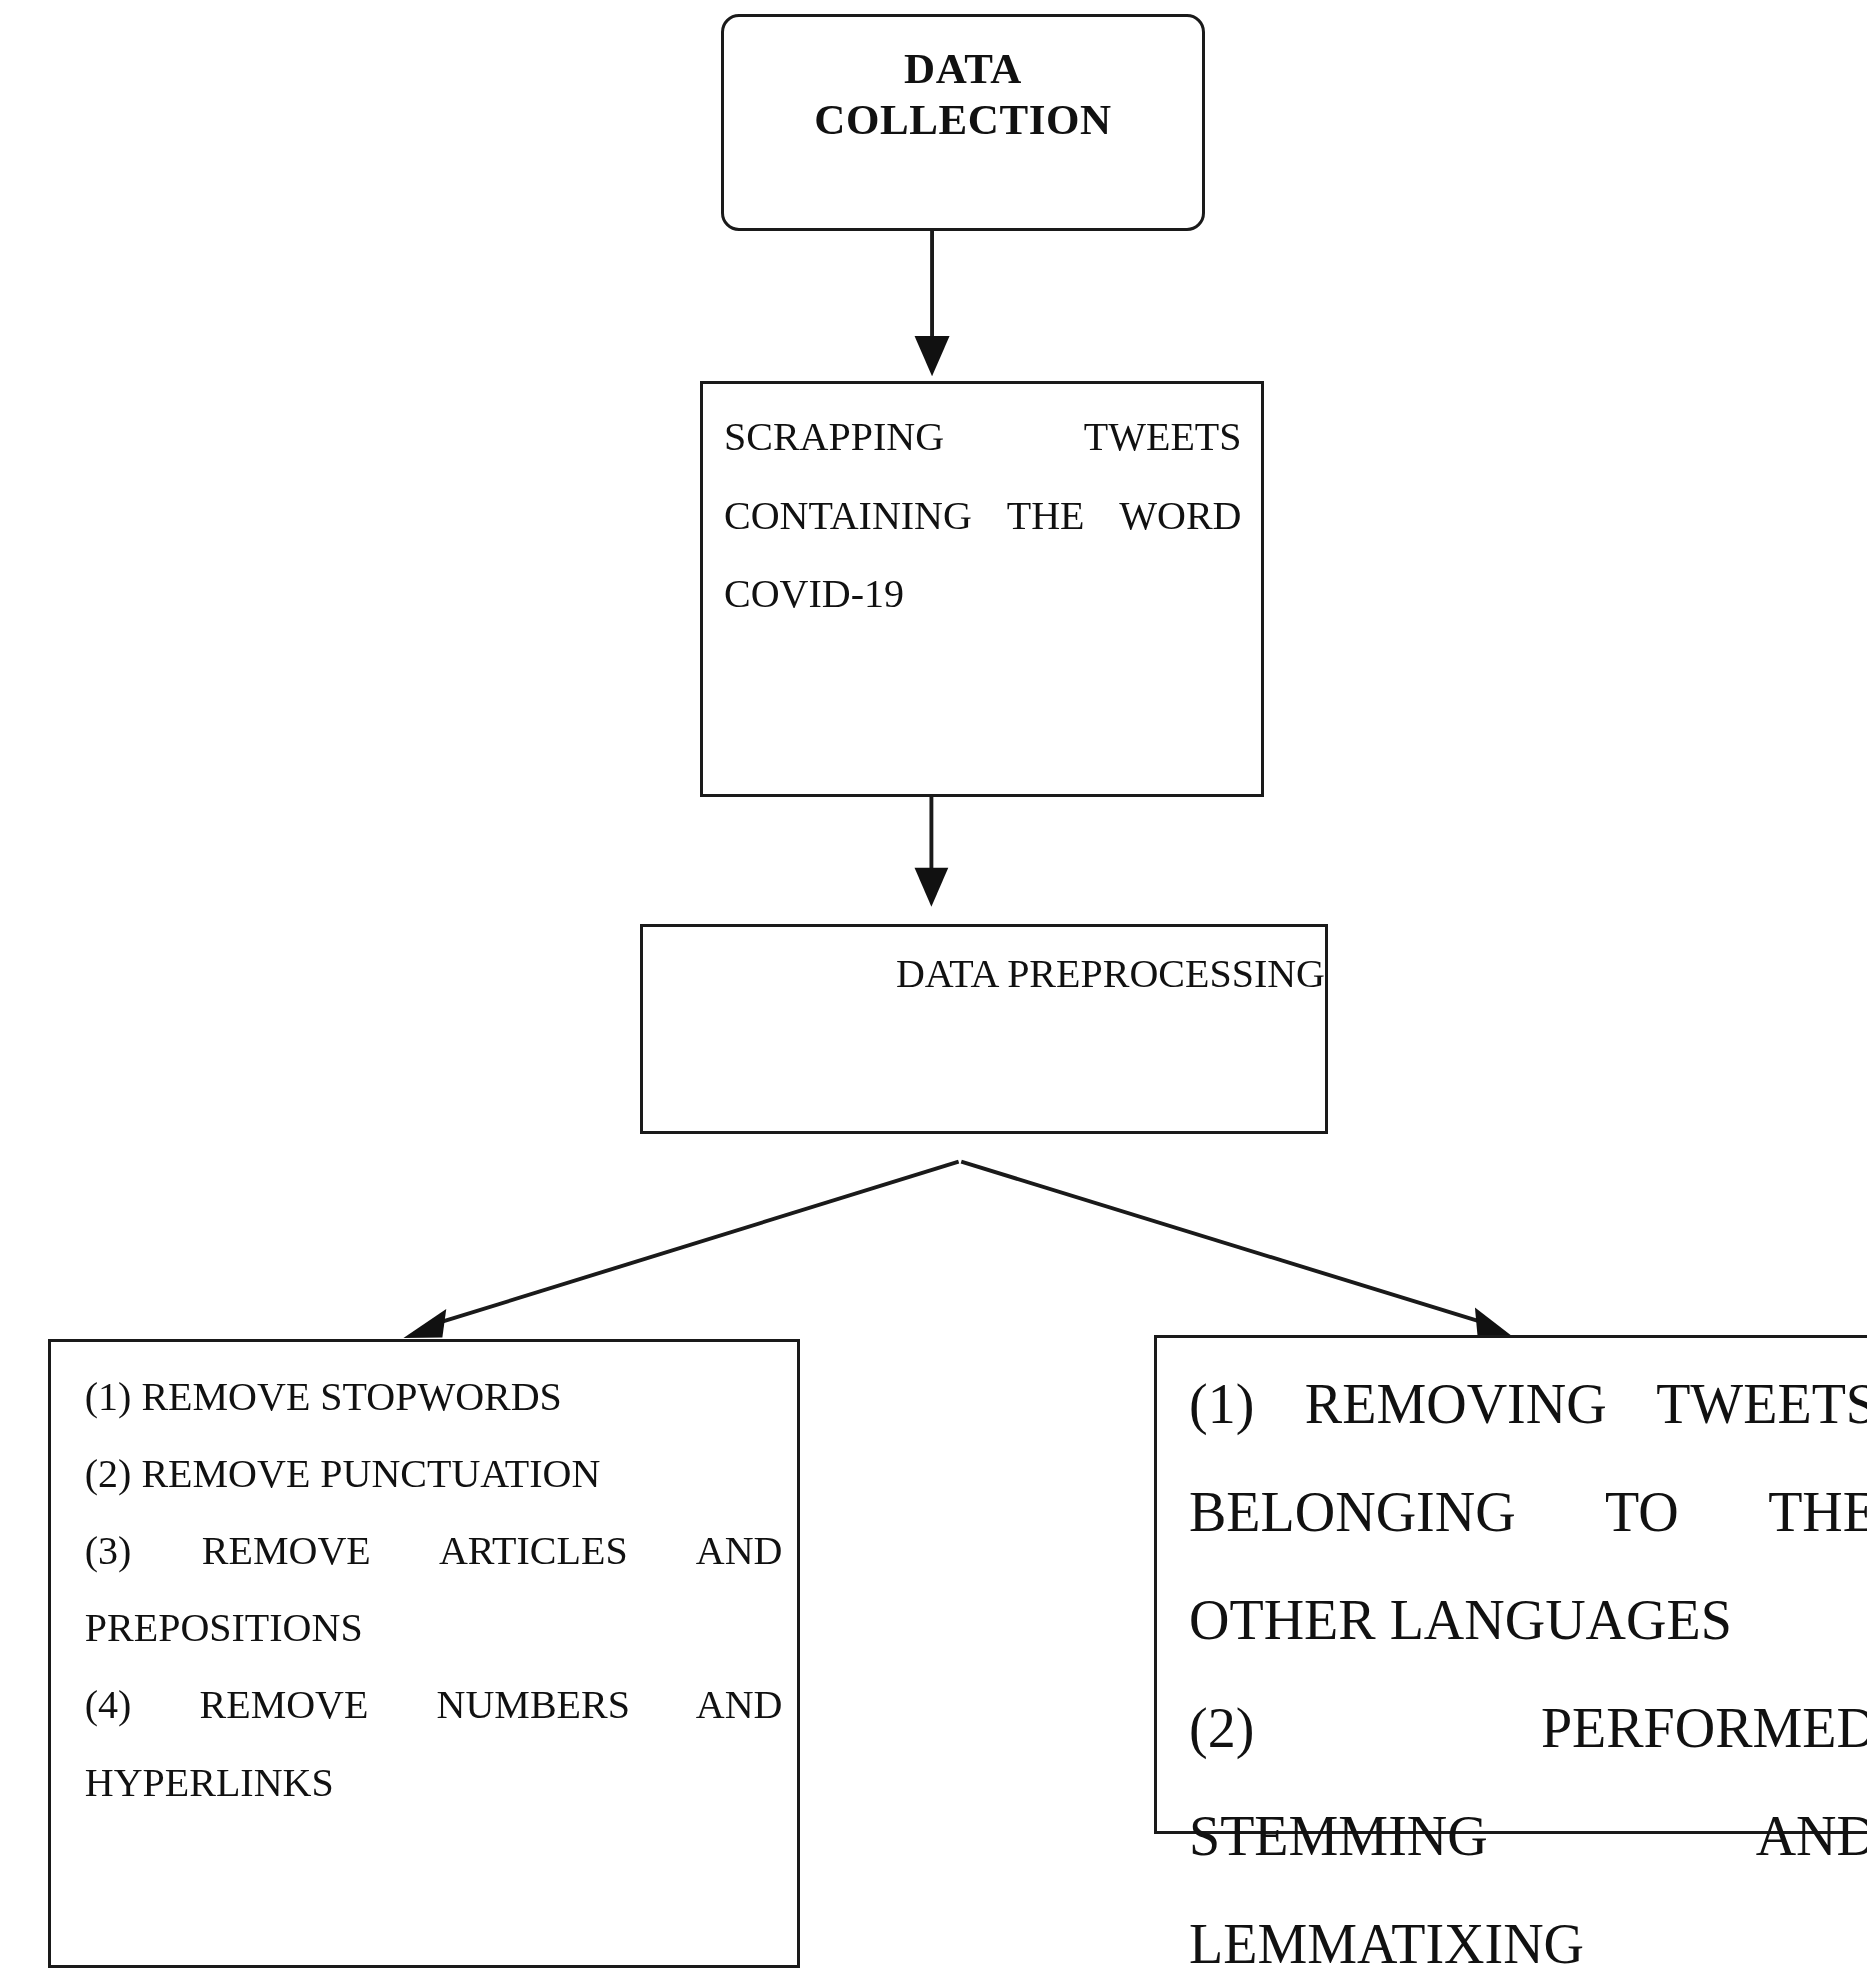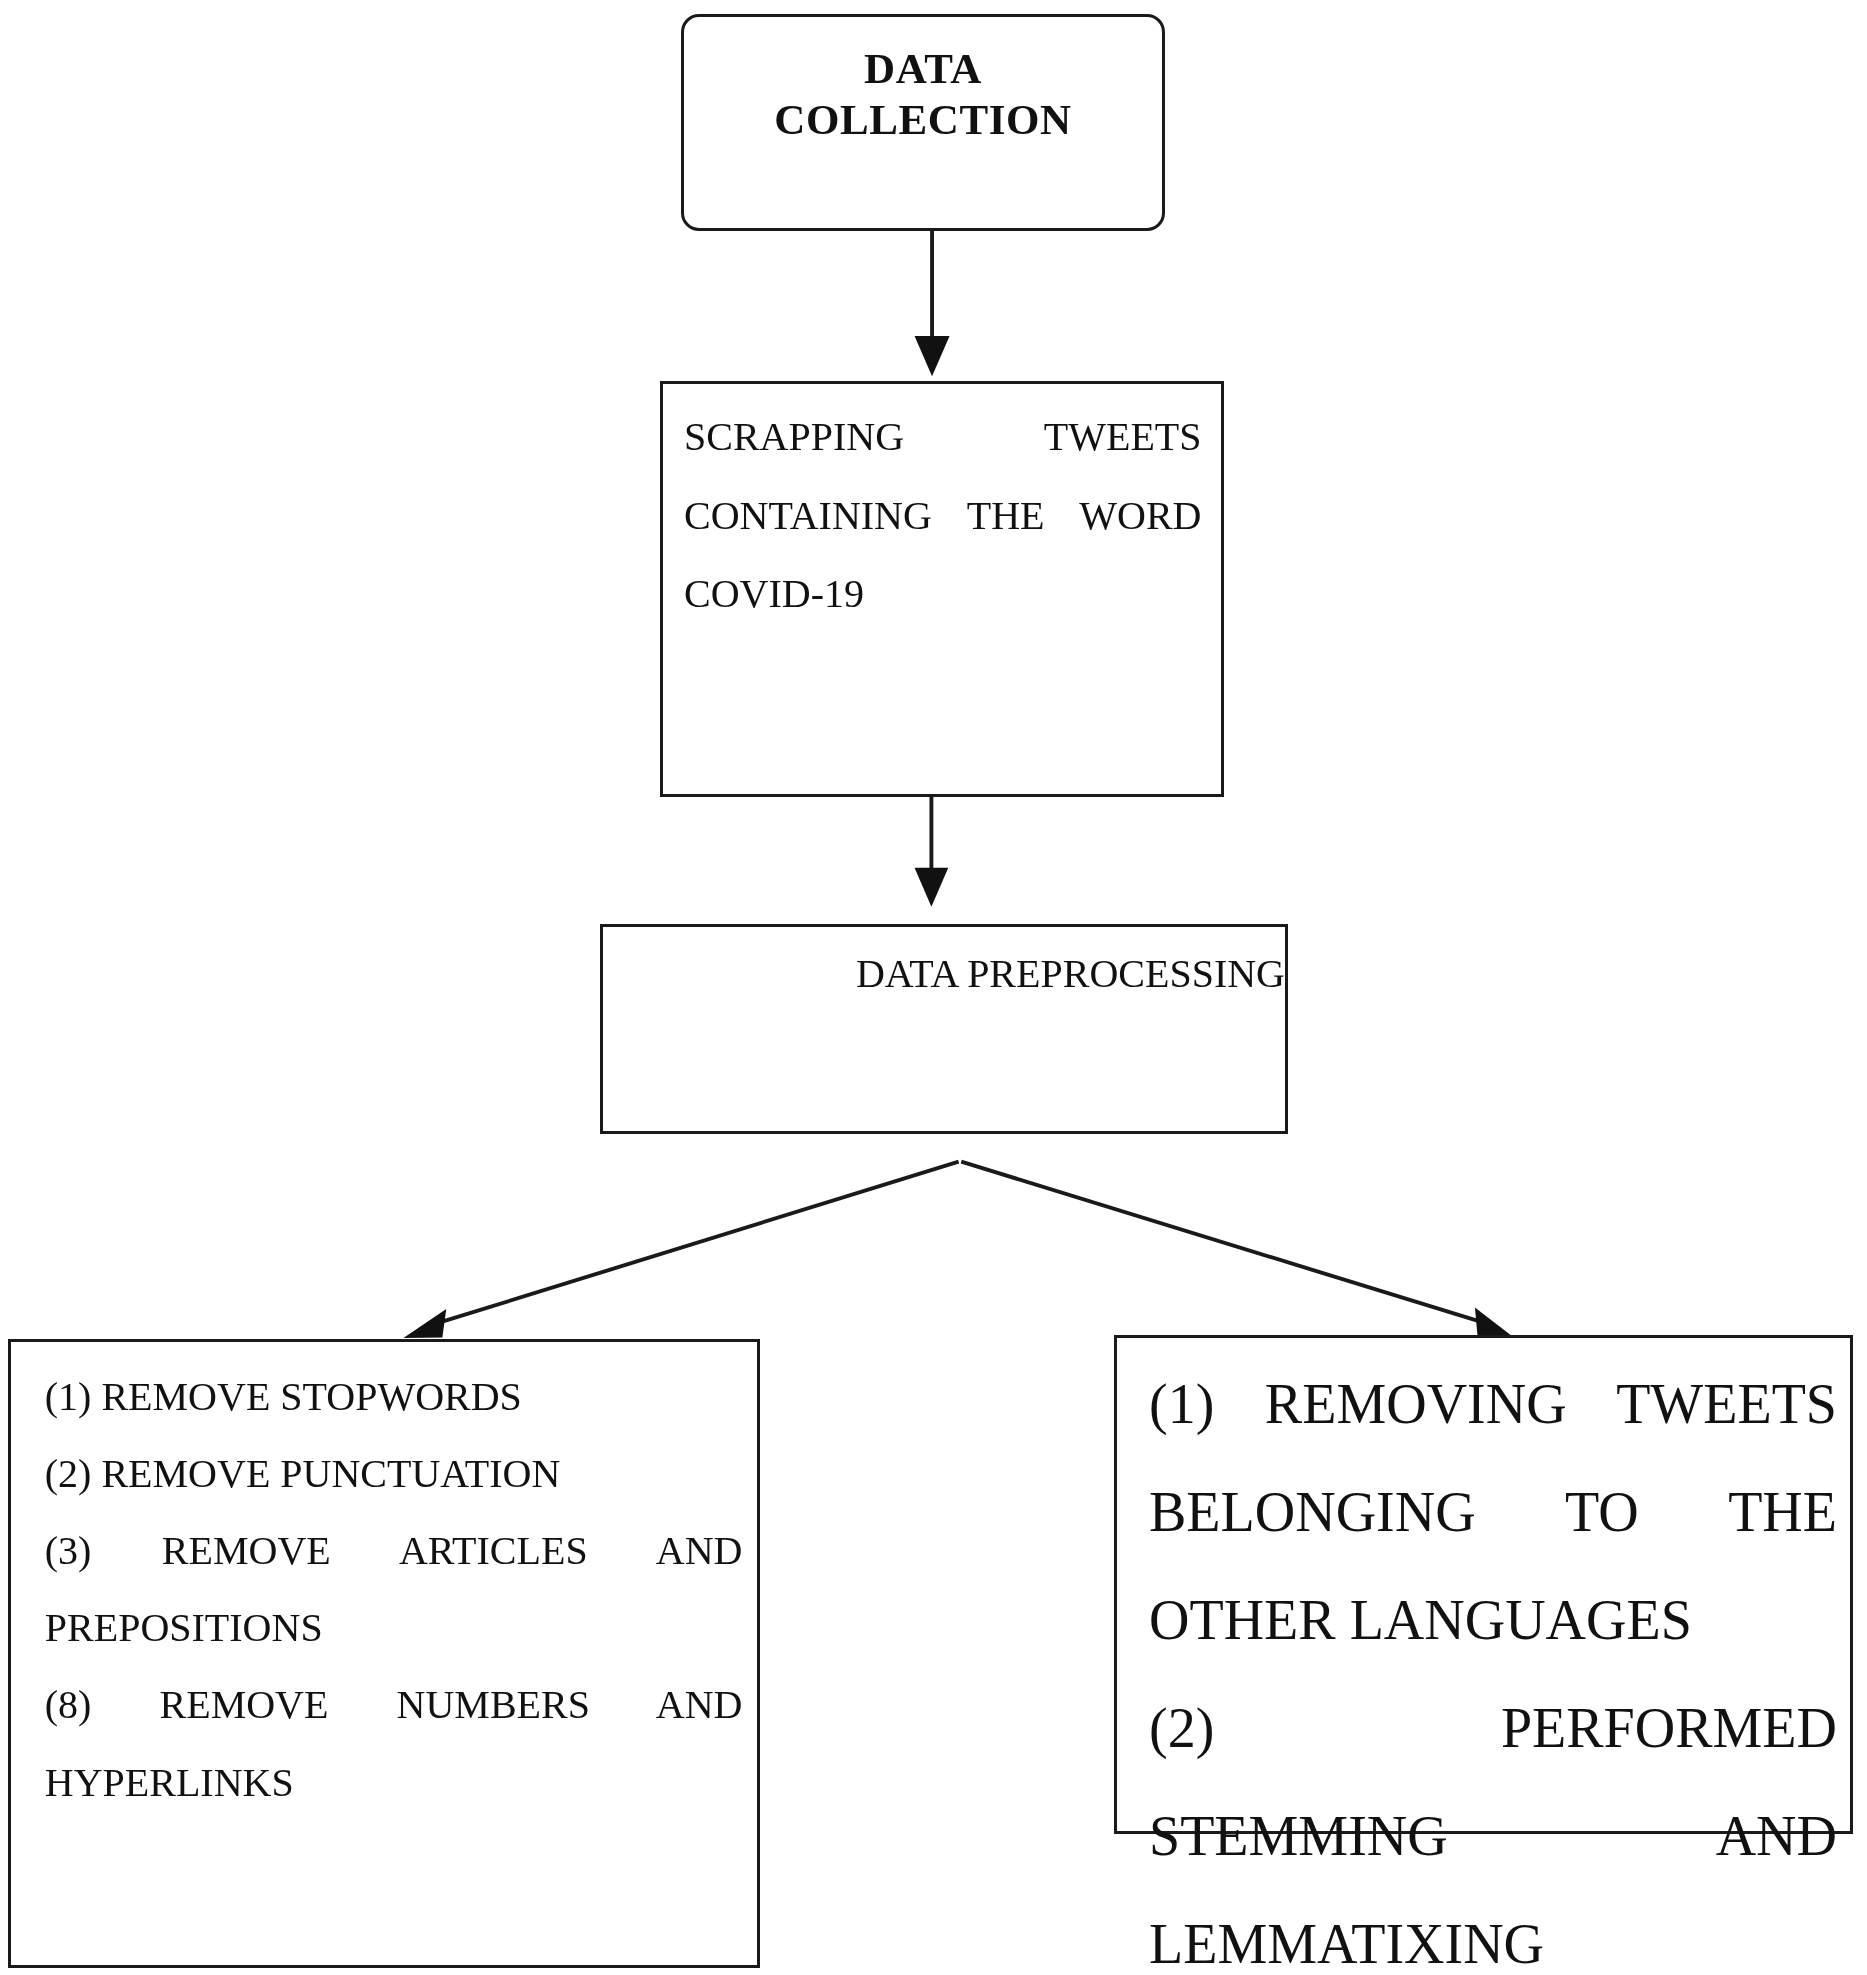--- a/index.html
+++ b/index.html
@@ -16,20 +16,21 @@
     width: 1868px;
     height: 1975px;
     background: #ffffff;
     overflow: hidden;
   }
   .node {
     position: absolute;
     box-sizing: border-box;
     background: #ffffff;
     border: 3.2px solid #1a1a1a;
+    margin-left: 40px;
   }
   .node .txt {
     display: block;
     white-space: pre-line;
   }
 
   
   #node-data-collection {
     left: 681px;
     top: 14.3px;
@@ -154,21 +155,21 @@
   </div>
 
   <div class="node" id="node-preprocessing">
     <span class="txt">DATA PREPROCESSING</span>
   </div>
 
   <div class="node" id="node-cleaning-steps">
     <span class="txt">(1) REMOVE STOPWORDS
 (2) REMOVE PUNCTUATION
 (3) REMOVE ARTICLES AND PREPOSITIONS
-(8) REMOVE NUMBERS AND HYPERLINKS</span>
+(4) REMOVE NUMBERS AND HYPERLINKS</span>
   </div>
 
   <div class="node" id="node-language-steps">
     <span class="txt">(1) REMOVING TWEETS BELONGING TO THE OTHER LANGUAGES
 (2) PERFORMED STEMMING AND LEMMATIXING</span>
   </div>
 
 </div>
 
 

